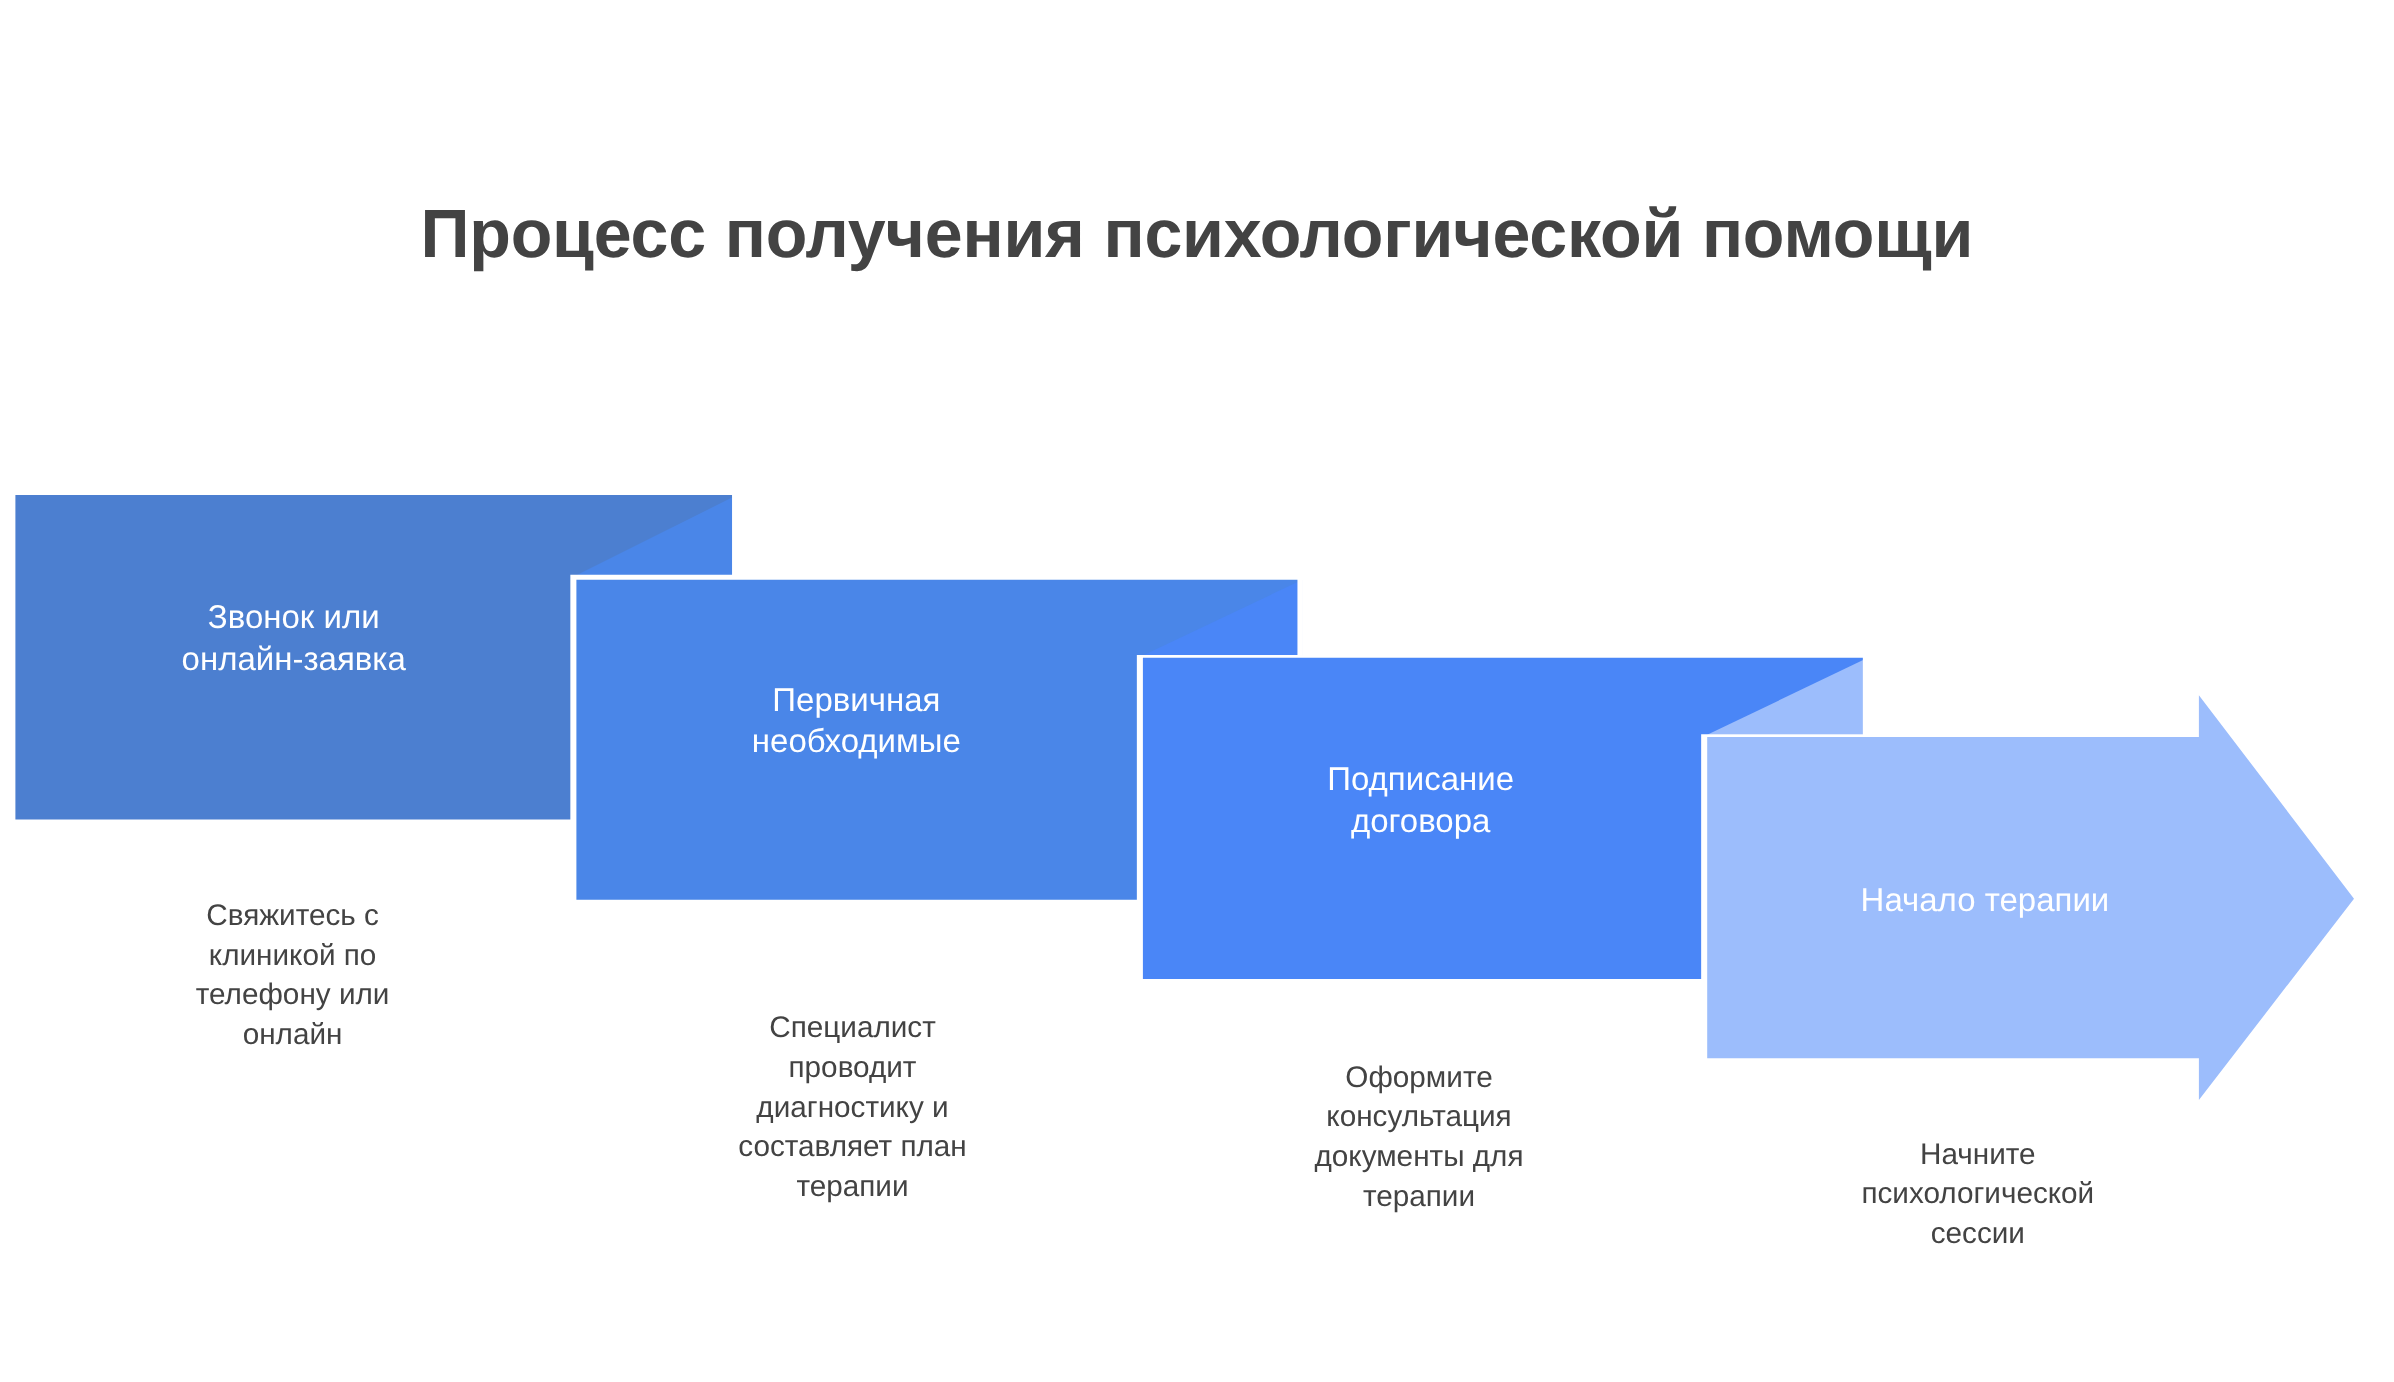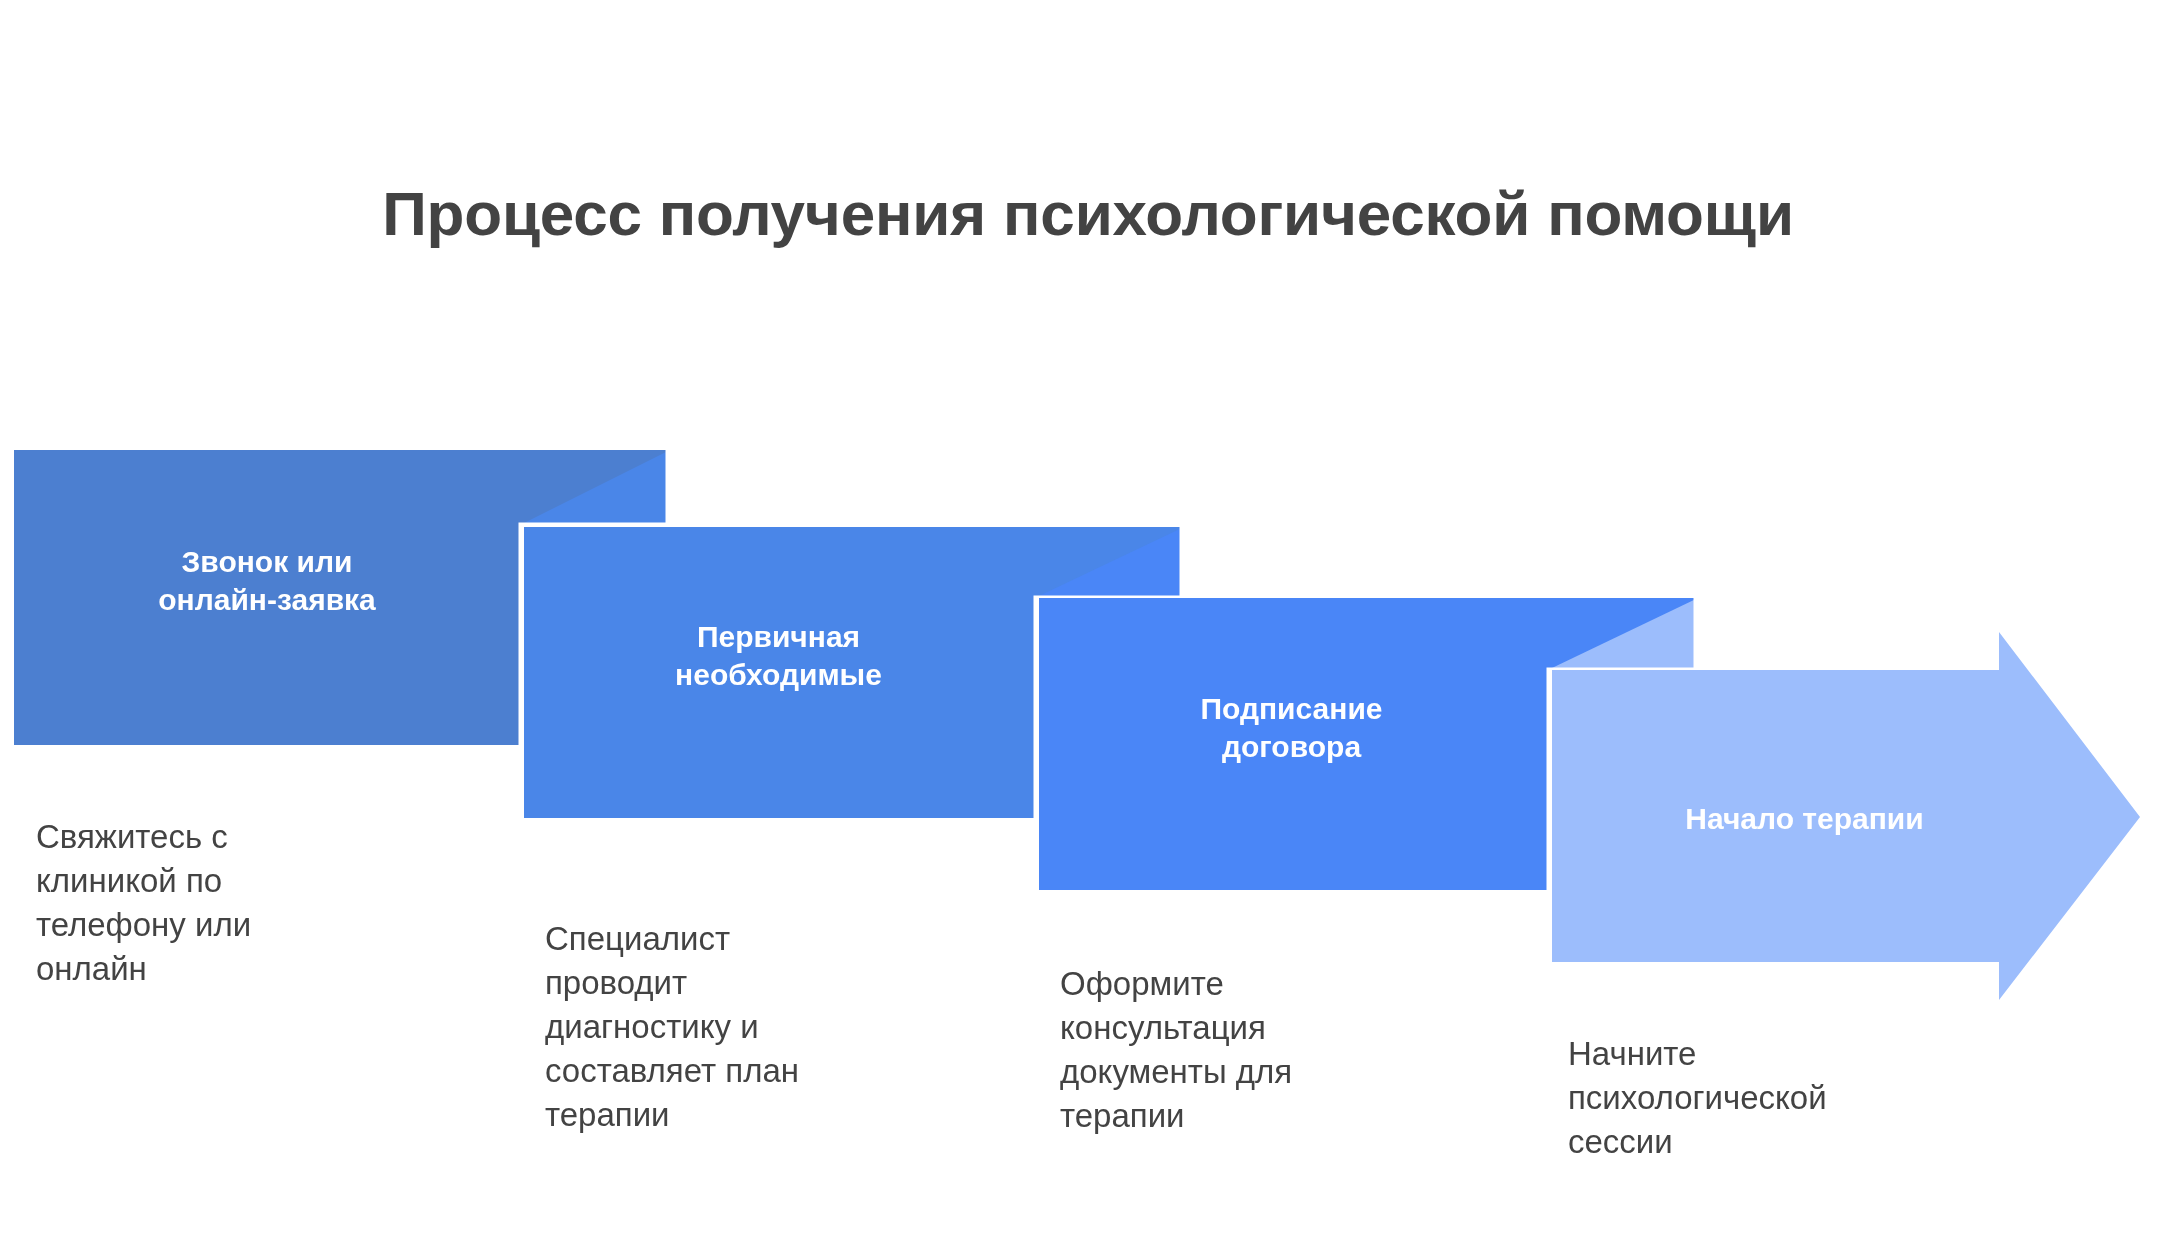--- a/index.html
+++ b/index.html
@@ -48,38 +48,38 @@
     width: 2176px;
     height: 1256px;
     pointer-events: none;
   }
   #process-graphic .step-shape { pointer-events: auto; }
 
   
   .step-title {
     position: absolute;
     color: #ffffff;
-    font-weight: bold;
+    font-weight: normal;
     text-align: center;
     line-height: 1.28;
     font-size: 30px;
     white-space: pre-line;
   }
   .step-title.s1 { left: 14px;   top: 543px; width: 506px; }
   .step-title.s2 { left: 522px;  top: 618px; width: 513px; }
   .step-title.s3 { left: 1035px; top: 690px; width: 513px; }
   .step-title.s4 { left: 1548px; top: 800px; width: 513px; }
 
   
   .step-desc {
     position: absolute;
     color: #434343;
-    text-align: left;
+    text-align: center;
     line-height: 1.33;
-    font-size: 33px;
+    font-size: 27px;
     font-weight: normal;
     white-space: pre-line;
   }
   .step-desc.d1 { left: 36px;   top: 815px;  width: 460px; }
   .step-desc.d2 { left: 545px;  top: 888px;  width: 460px; margin-top: 29px; }
   .step-desc.d3 { left: 1060px; top: 962px;  width: 460px; }
   .step-desc.d4 { left: 1568px; top: 1032px; width: 460px; }
 </style>
 </head>
 <body>

